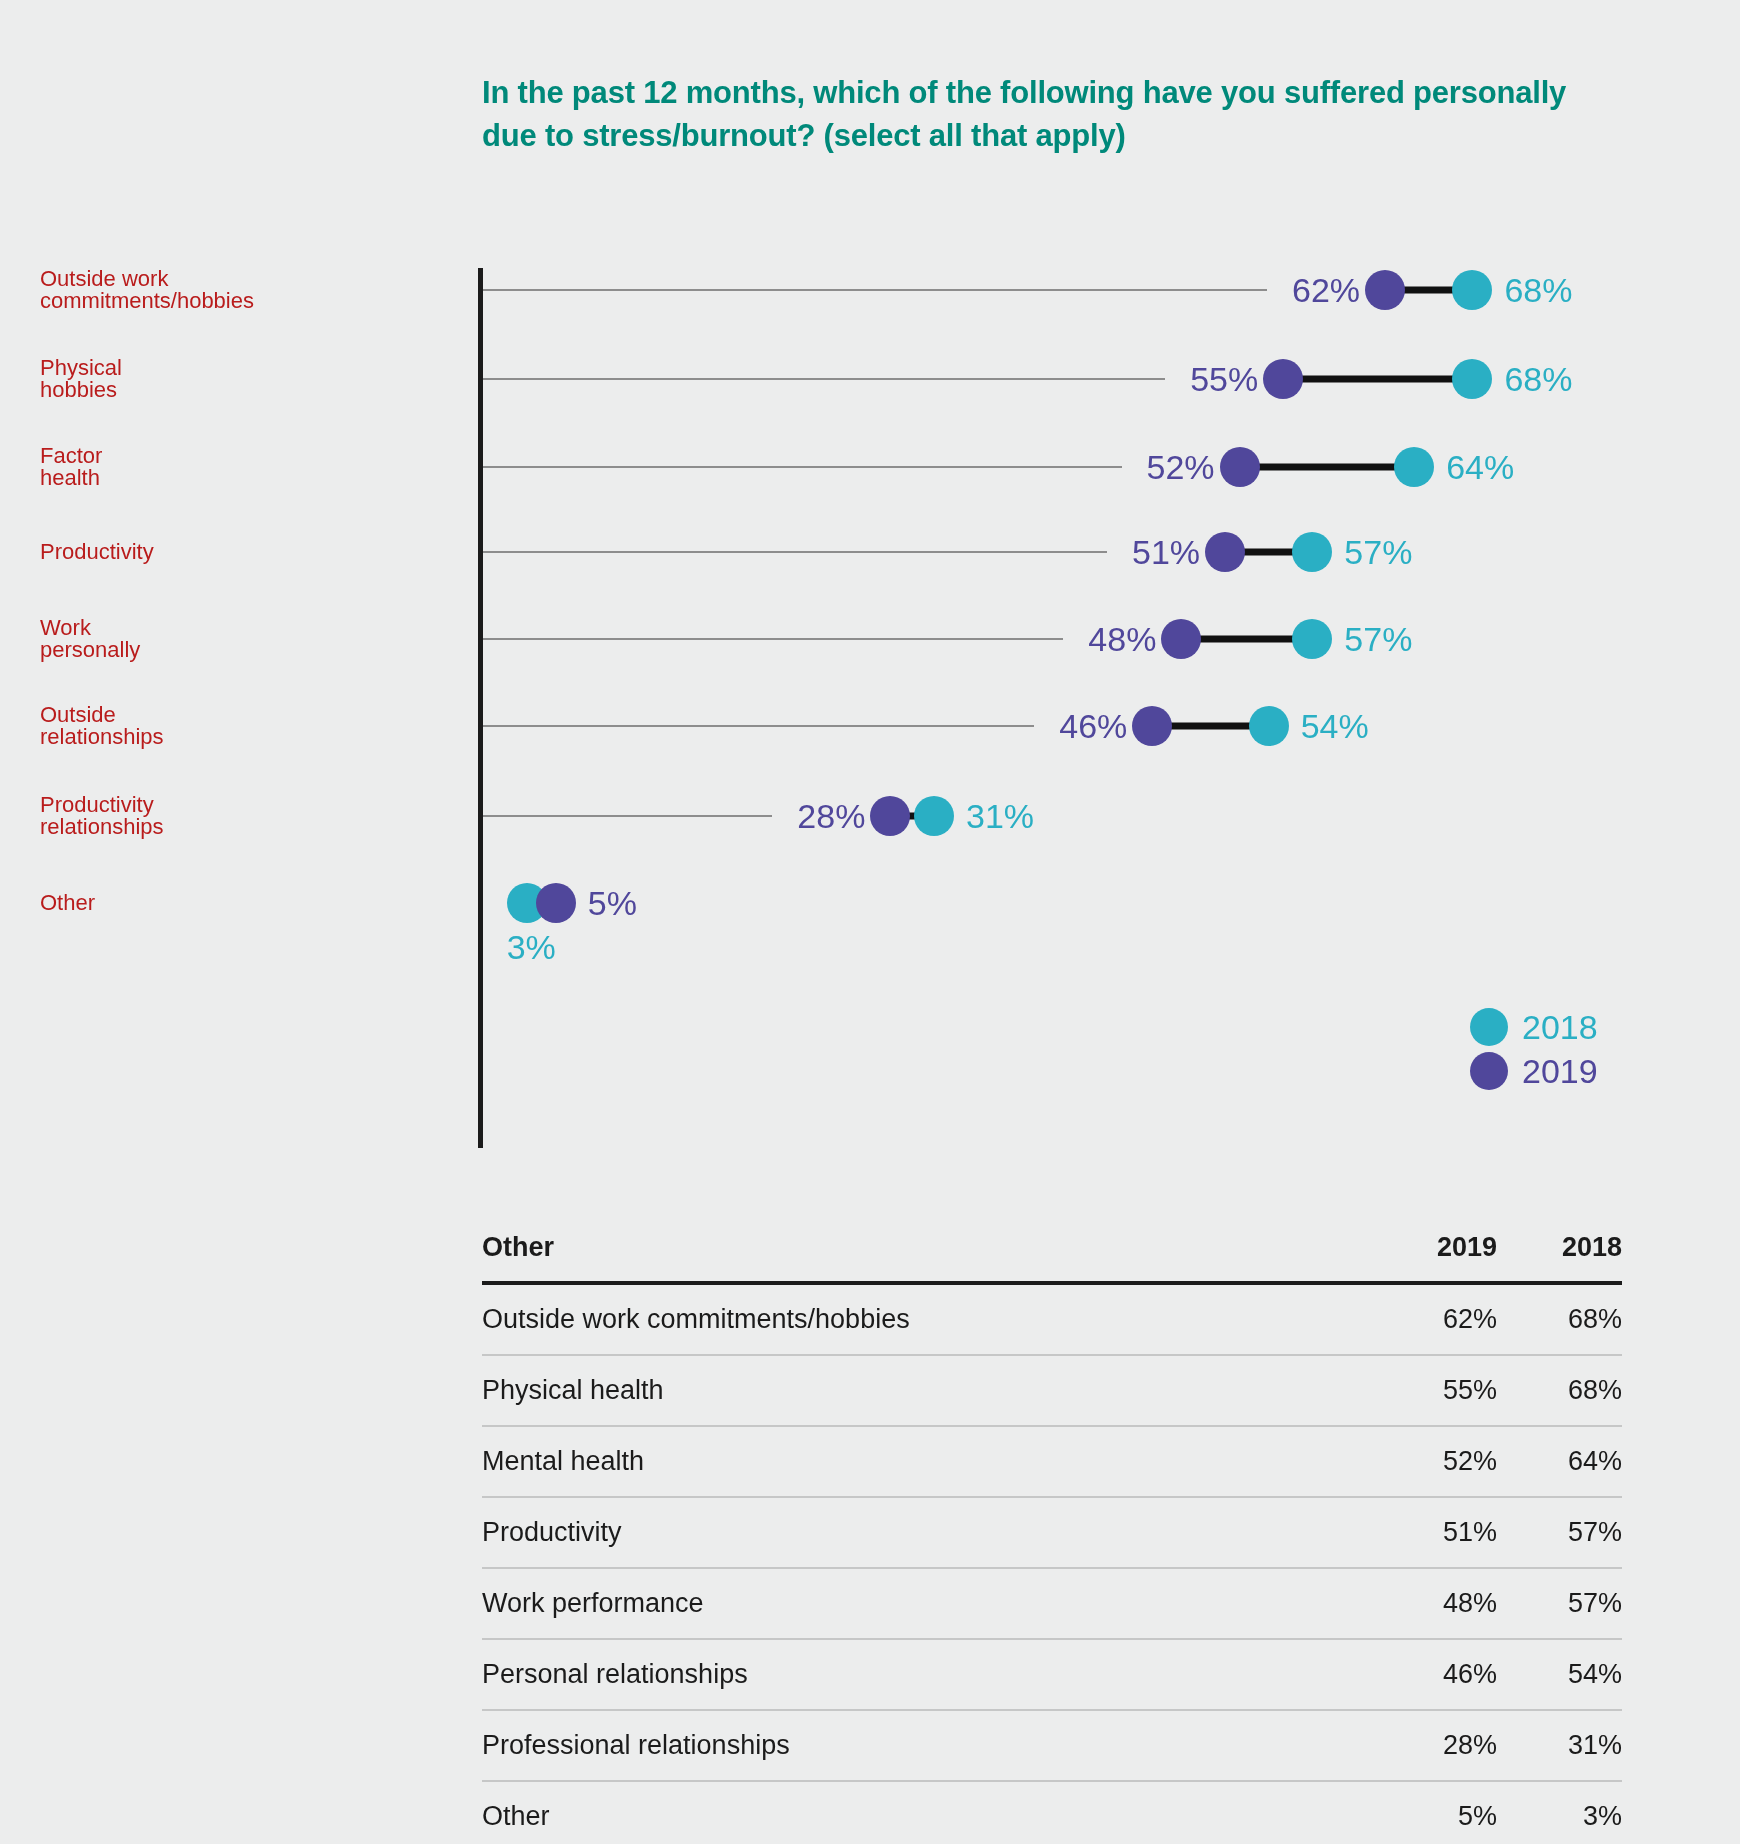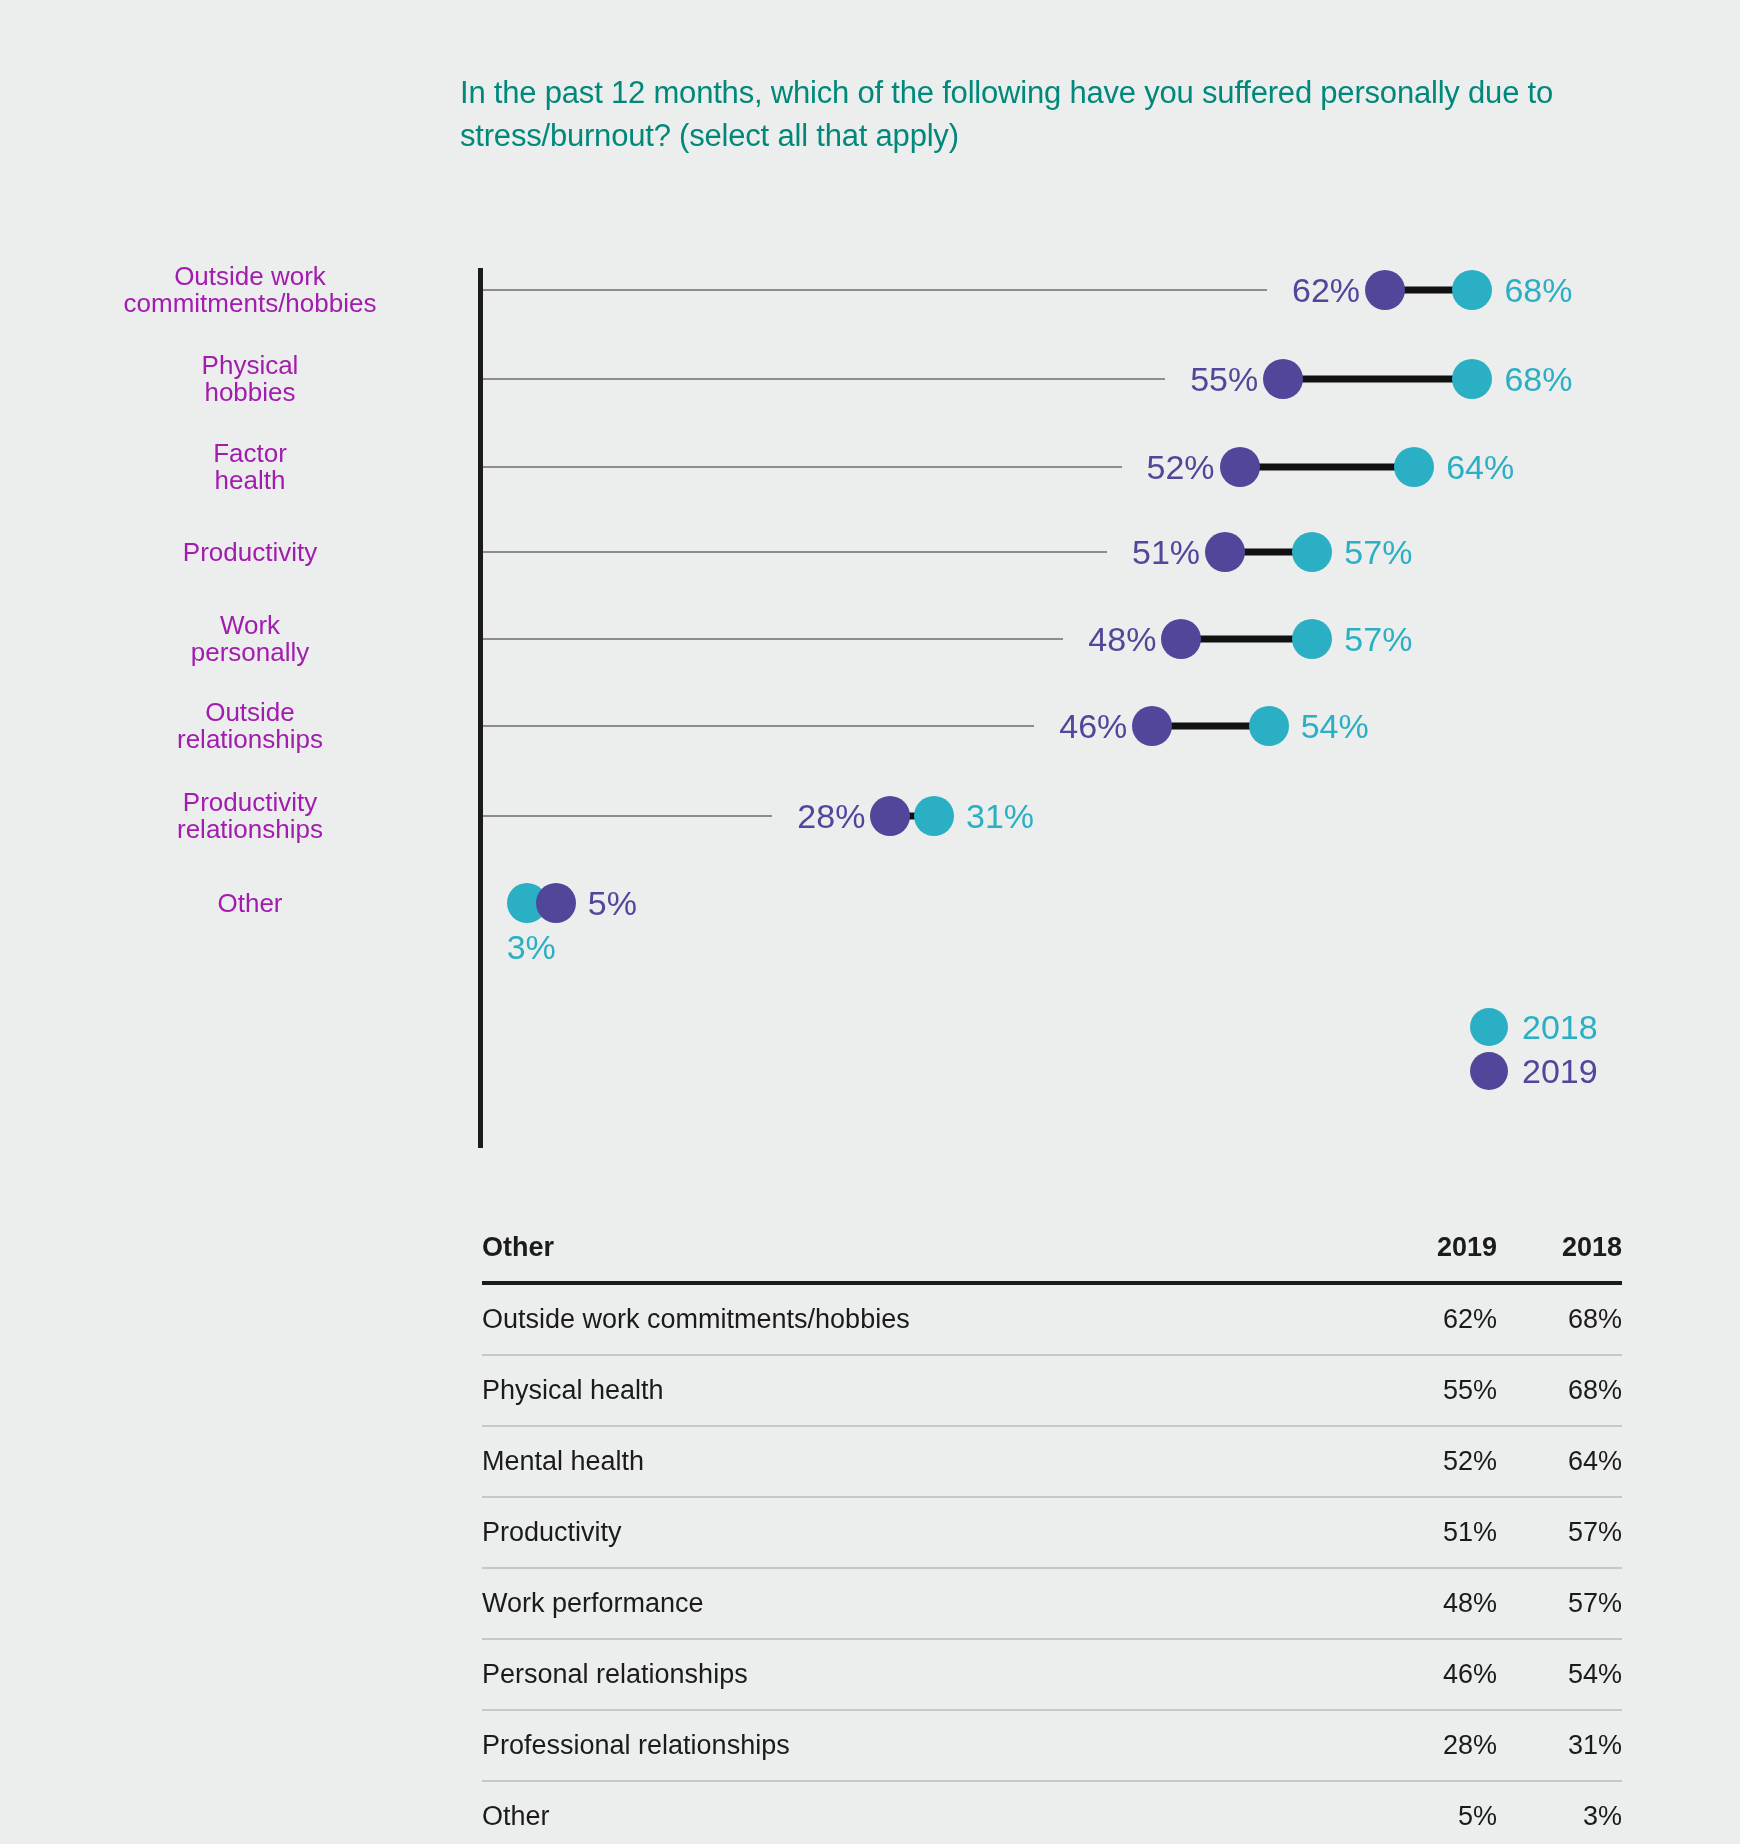--- a/index.html
+++ b/index.html
@@ -7,23 +7,23 @@
     width:1740px;height:1844px;
     background:#eceded;
     font-family:"Liberation Sans", sans-serif;
     position:relative;
     overflow:hidden;
   }
 
   
   .title{
     position:absolute;
-    left:460px; top:72px; width:1140px;
+    left:482px; top:72px; width:1140px;
     font-size:31px;
-    font-weight:normal;
+    font-weight:bold;
     line-height:1.38;
     color:#00897a;
     letter-spacing:-0.2px;
   }
 
   
   .chart{
     position:absolute;
     left:0; top:260px;
     width:1740px; height:890px;
@@ -42,24 +42,24 @@
     position:absolute;
     left:483px;
     height:2px;
     background:#8d8d8d;
     top:-1px;
   }
   .cat-label{
     position:absolute;
     right:1280px;
     width:420px;
-    text-align:center;
-    font-size:26px;
+    text-align:left;
+    font-size:22px;
     line-height:1.02;
-    color:#a21caf;
+    color:#b91c1c;
     transform:translateY(-50%);
     white-space:pre-line;
   }
   .dot{
     position:absolute;
     width:40px; height:40px;
     border-radius:50%;
     transform:translate(-50%,-50%);
   }
   .dot-2019{background:#50479b;}

